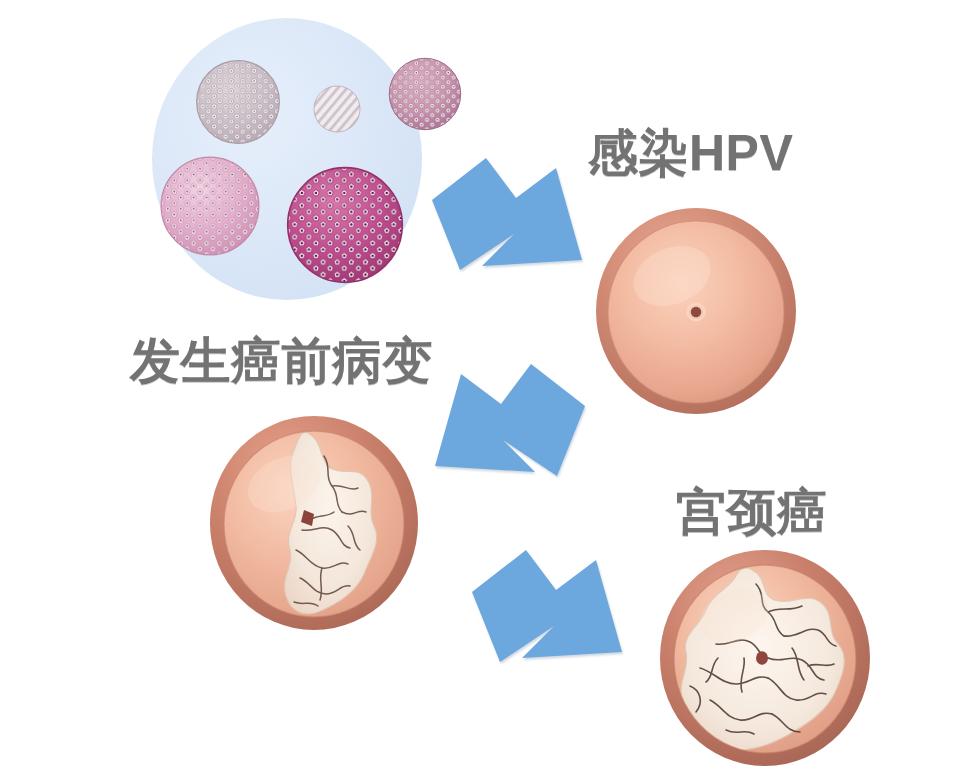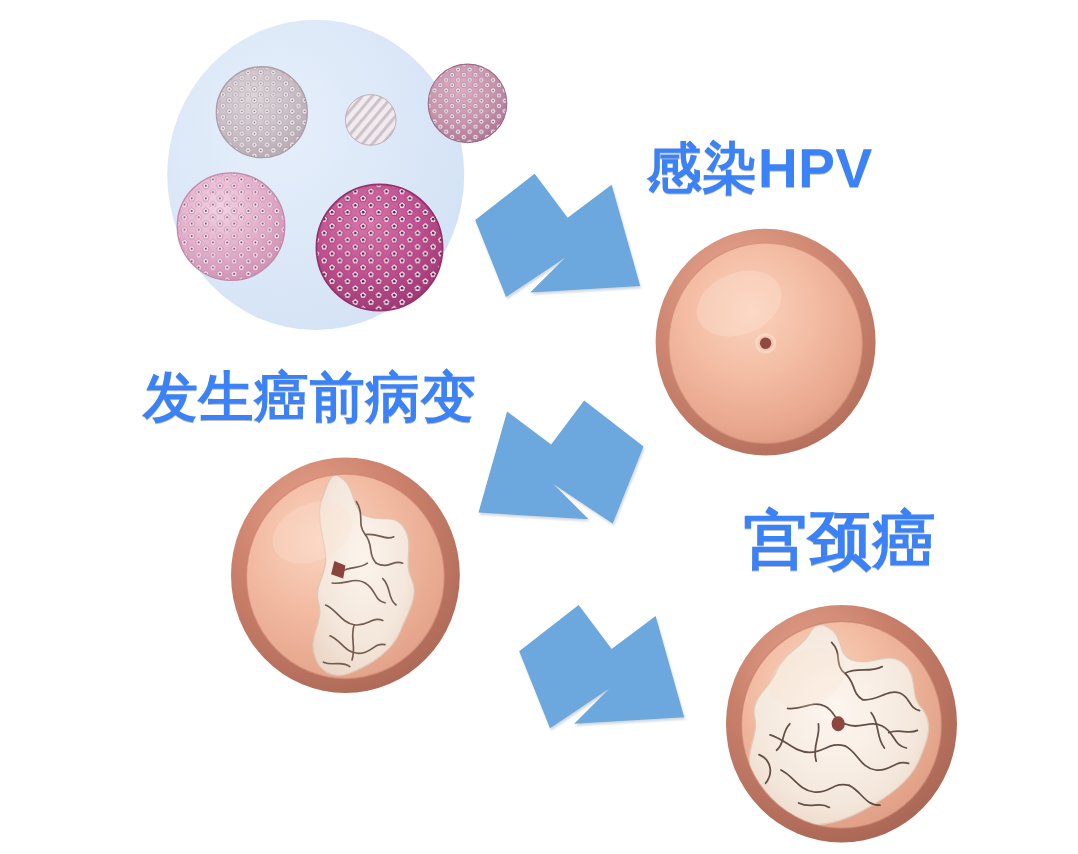--- a/index.html
+++ b/index.html
@@ -17,29 +17,29 @@
     height: 776px;
     background: #ffffff;
     overflow: hidden;
   }
 
   
   .stage-label {
     position: absolute;
     font-family: "Liberation Sans", "DejaVu Sans", sans-serif;
     font-weight: 700;
-    color: #3b82f6;
+    color: #737373;
     white-space: nowrap;
     letter-spacing: 0.5px;
     line-height: 1;
     text-shadow: 0 1px 0 rgba(0,0,0,0.25);
   }
   #label-hpv   { left: 588px; top: 128px; font-size: 50px; }
   #label-pre   { left: 130px; top: 336px; font-size: 50px; }
-  #label-cancer{ left: 676px; top: 463px; font-size: 58px; }
+  #label-cancer{ left: 676px; top: 487px; font-size: 50px; }
 
   
   #virus-group {
     position: absolute;
     left: 152px;
     top: 18px;
     width: 284px;
     height: 290px;
   }
   #virus-disc {

